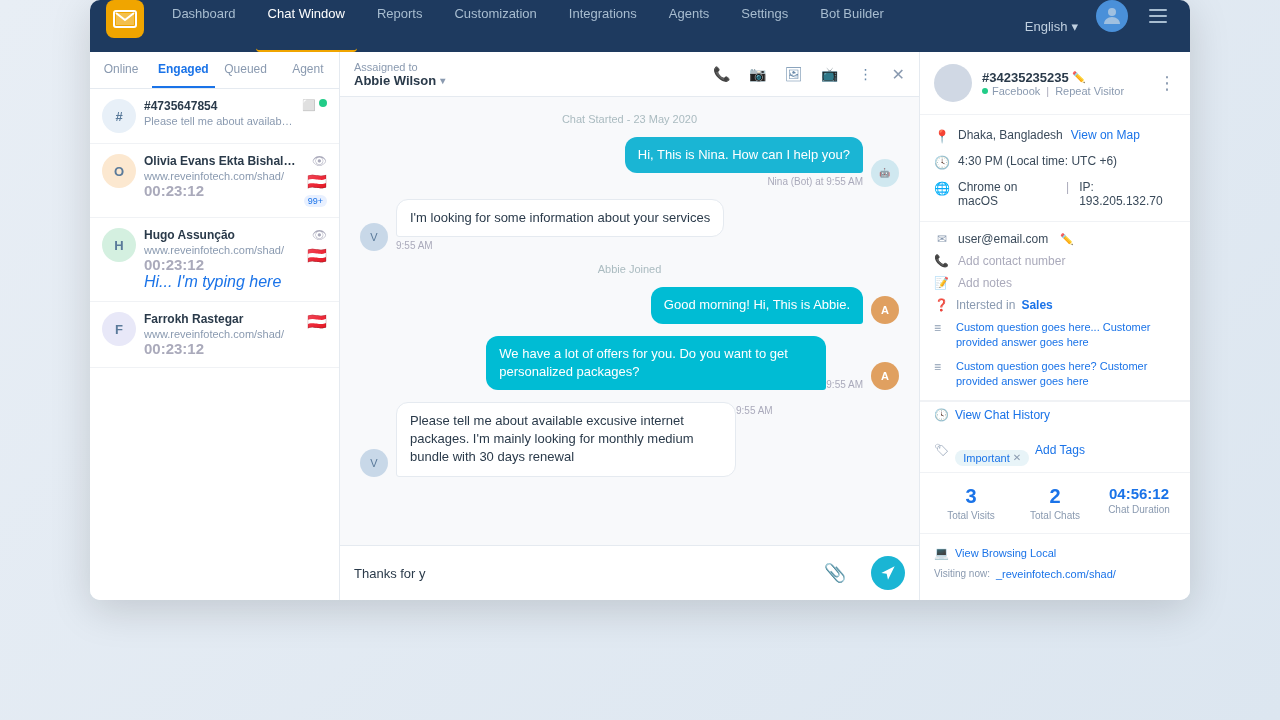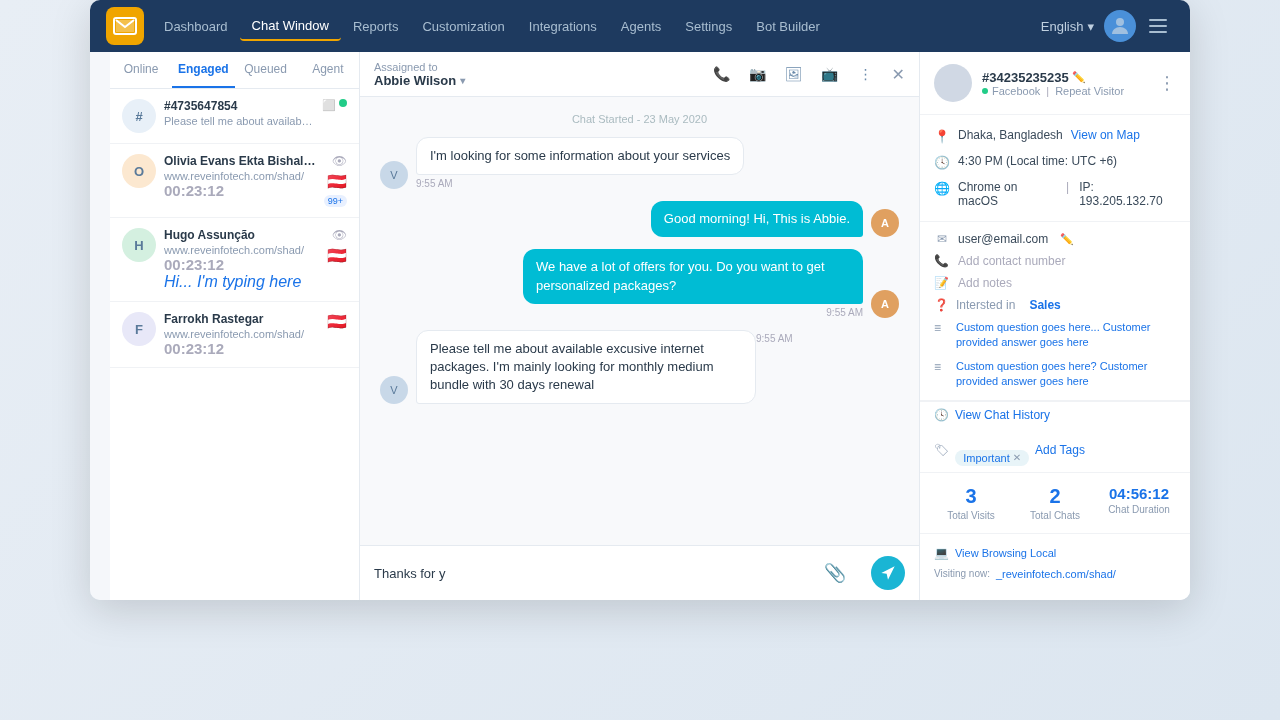--- a/index.html
+++ b/index.html
@@ -5,34 +5,34 @@
     * { box-sizing: border-box; margin: 0; padding: 0; }
     body { background: #eef2f7; font-family: -apple-system, BlinkMacSystemFont, 'Segoe UI', sans-serif; width: 1280px; height: 720px; overflow: hidden; }
 
     .page-wrapper { width: 1280px; height: 720px; background: linear-gradient(135deg, #e8eef5 0%, #dce6f0 100%); display: flex; flex-direction: column; align-items: center; padding: 0; }
 
     .hero-title { font-size: 36px; font-weight: 700; color: #1a2e44; text-align: center; padding: 28px 0 20px 0; }
 
     .app-container { width: 1100px; border-radius: 10px; overflow: hidden; box-shadow: 0 10px 40px rgba(0,0,0,0.15); display: flex; flex-direction: column; }
 
     
-    .navbar { background: #1e3a5f; height: 52px; display: flex; align-items: center; padding: 0 16px; gap: 0; }
+    .navbar { background: #1e3a5f; height: 52px; display: flex; padding: 0 16px; gap: 8px; }
     .navbar-logo { width: 38px; height: 38px; background: #f0a500; border-radius: 8px; display: flex; align-items: center; justify-content: center; margin-right: 8px; }
     .navbar-logo svg { width: 24px; height: 24px; }
     .nav-item { color: #a8bdd0; font-size: 13px; padding: 6px 12px; cursor: pointer; border-radius: 4px; }
     .nav-item.active { color: #fff; border-bottom: 2px solid #f0a500; }
     .navbar-spacer { flex: 1; }
     .nav-lang { color: #c0d0e0; font-size: 13px; display: flex; align-items: center; gap: 4px; cursor: pointer; }
     .nav-avatar { width: 32px; height: 32px; border-radius: 50%; background: #4a90d9; display: flex; align-items: center; justify-content: center; overflow: hidden; margin-left: 10px; }
     .nav-menu-btn { width: 32px; height: 32px; display: flex; align-items: center; justify-content: center; cursor: pointer; margin-left: 6px; }
     .hamburger-lines { display: flex; flex-direction: column; gap: 4px; }
     .hamburger-lines span { display: block; width: 18px; height: 2px; background: #a8bdd0; border-radius: 2px; }
 
     
-    .main-content { display: flex; height: 548px; background: #f5f7fa; padding-left: 20px; }
+    .main-content { display: flex; height: 548px; background: #f5f7fa; }
 
     
     .sidebar { width: 250px; background: #fff; border-right: 1px solid #e5eaf0; display: flex; flex-direction: column; }
     .sidebar-tabs { display: flex; border-bottom: 1px solid #e5eaf0; }
     .sidebar-tab { flex: 1; text-align: center; padding: 10px 4px; font-size: 12px; color: #8a9ab0; cursor: pointer; }
     .sidebar-tab.active { color: #1a73e8; border-bottom: 2px solid #1a73e8; font-weight: 600; }
     .chat-list { flex: 1; overflow-y: auto; }
     .chat-item { display: flex; align-items: flex-start; padding: 10px 12px; border-bottom: 1px solid #f0f2f5; cursor: pointer; gap: 8px; }
     .chat-avatar { width: 34px; height: 34px; border-radius: 50%; background: #c8d8e8; flex-shrink: 0; display: flex; align-items: center; justify-content: center; font-size: 13px; color: #5a7a9a; font-weight: 600; }
     .chat-info { flex: 1; min-width: 0; }
@@ -121,21 +121,21 @@
 
     
     .custom-q { display: flex; align-items: flex-start; gap: 6px; padding: 4px 0; font-size: 11px; }
     .custom-q-icon { color: #8a9ab0; font-size: 12px; width: 16px; flex-shrink: 0; margin-top: 1px; }
     .custom-q-text { color: #3a4a5a; line-height: 1.4; }
     .custom-q-text span { color: #1a73e8; }
 
     .interest-row { display: flex; align-items: center; gap: 6px; padding: 4px 0; font-size: 12px; }
     .interest-icon { color: #8a9ab0; font-size: 12px; width: 16px; }
     .interest-label { color: #8a9ab0; }
-    .interest-value { color: #1a73e8; font-weight: 600; margin-left: 8px; }
+    .interest-value { color: #1a73e8; font-weight: 600; margin-left: 0; }
   </style>
 </head>
 <body>
 
 <div class="page-wrapper">
 
   <div class="app-container">
 
     <nav class="navbar">
       <div class="navbar-logo">
@@ -256,39 +256,47 @@
             <button class="action-btn">🖼</button>
             <button class="action-btn">📺</button>
             <button class="action-btn">⋮</button>
             <span class="close-btn">✕</span>
           </div>
         </div>
 
         <div class="messages-area">
           <div class="system-msg">Chat Started - 23 May 2020</div>
 
+          <div class="msg-row outgoing">
+            <div style="display:flex;flex-direction:column;align-items:flex-end;">
+              <div class="msg-bubble bot">Hi, This is Nina. How can I help you?</div>
+              <div class="msg-time">Nina (Bot) at 9:55 AM</div>
+            </div>
+            <div class="msg-avatar" style="background:#d0e8f0;font-size:9px;text-align:center;">🤖</div>
+          </div>
 
           <div class="msg-row incoming">
             <div class="msg-avatar" style="background:#c8d8e8;">V</div>
             <div style="display:flex;flex-direction:column;">
               <div class="msg-bubble visitor">I'm looking for some information about your services</div>
               <div class="msg-time left">9:55 AM</div>
             </div>
           </div>
 
+          <div class="join-msg">Abbie Joined</div>
 
           <div class="msg-row outgoing">
             <div style="display:flex;flex-direction:column;align-items:flex-end;">
               <div class="msg-bubble agent">Good morning! Hi, This is Abbie.</div>
             </div>
             <div class="agent-avatar-img">A</div>
           </div>
 
           <div class="msg-row outgoing">
-            <div style="display:flex;flex-direction:column;align-items:flex-end;margin-left:20px;">
+            <div style="display:flex;align-items:flex-end;margin-left:20px;">
               <div class="msg-bubble agent">We have a lot of offers for you. Do you want to get personalized packages?</div>
               <div class="msg-time">9:55 AM</div>
             </div>
             <div class="agent-avatar-img">A</div>
           </div>
 
           <div class="msg-row incoming">
             <div class="msg-avatar" style="background:#c8d8e8;">V</div>
             <div style="display:flex;flex-direction:row;">
               <div class="msg-bubble visitor">Please tell me about available excusive internet packages. I'm mainly looking for monthly medium bundle with 30 days renewal</div>

